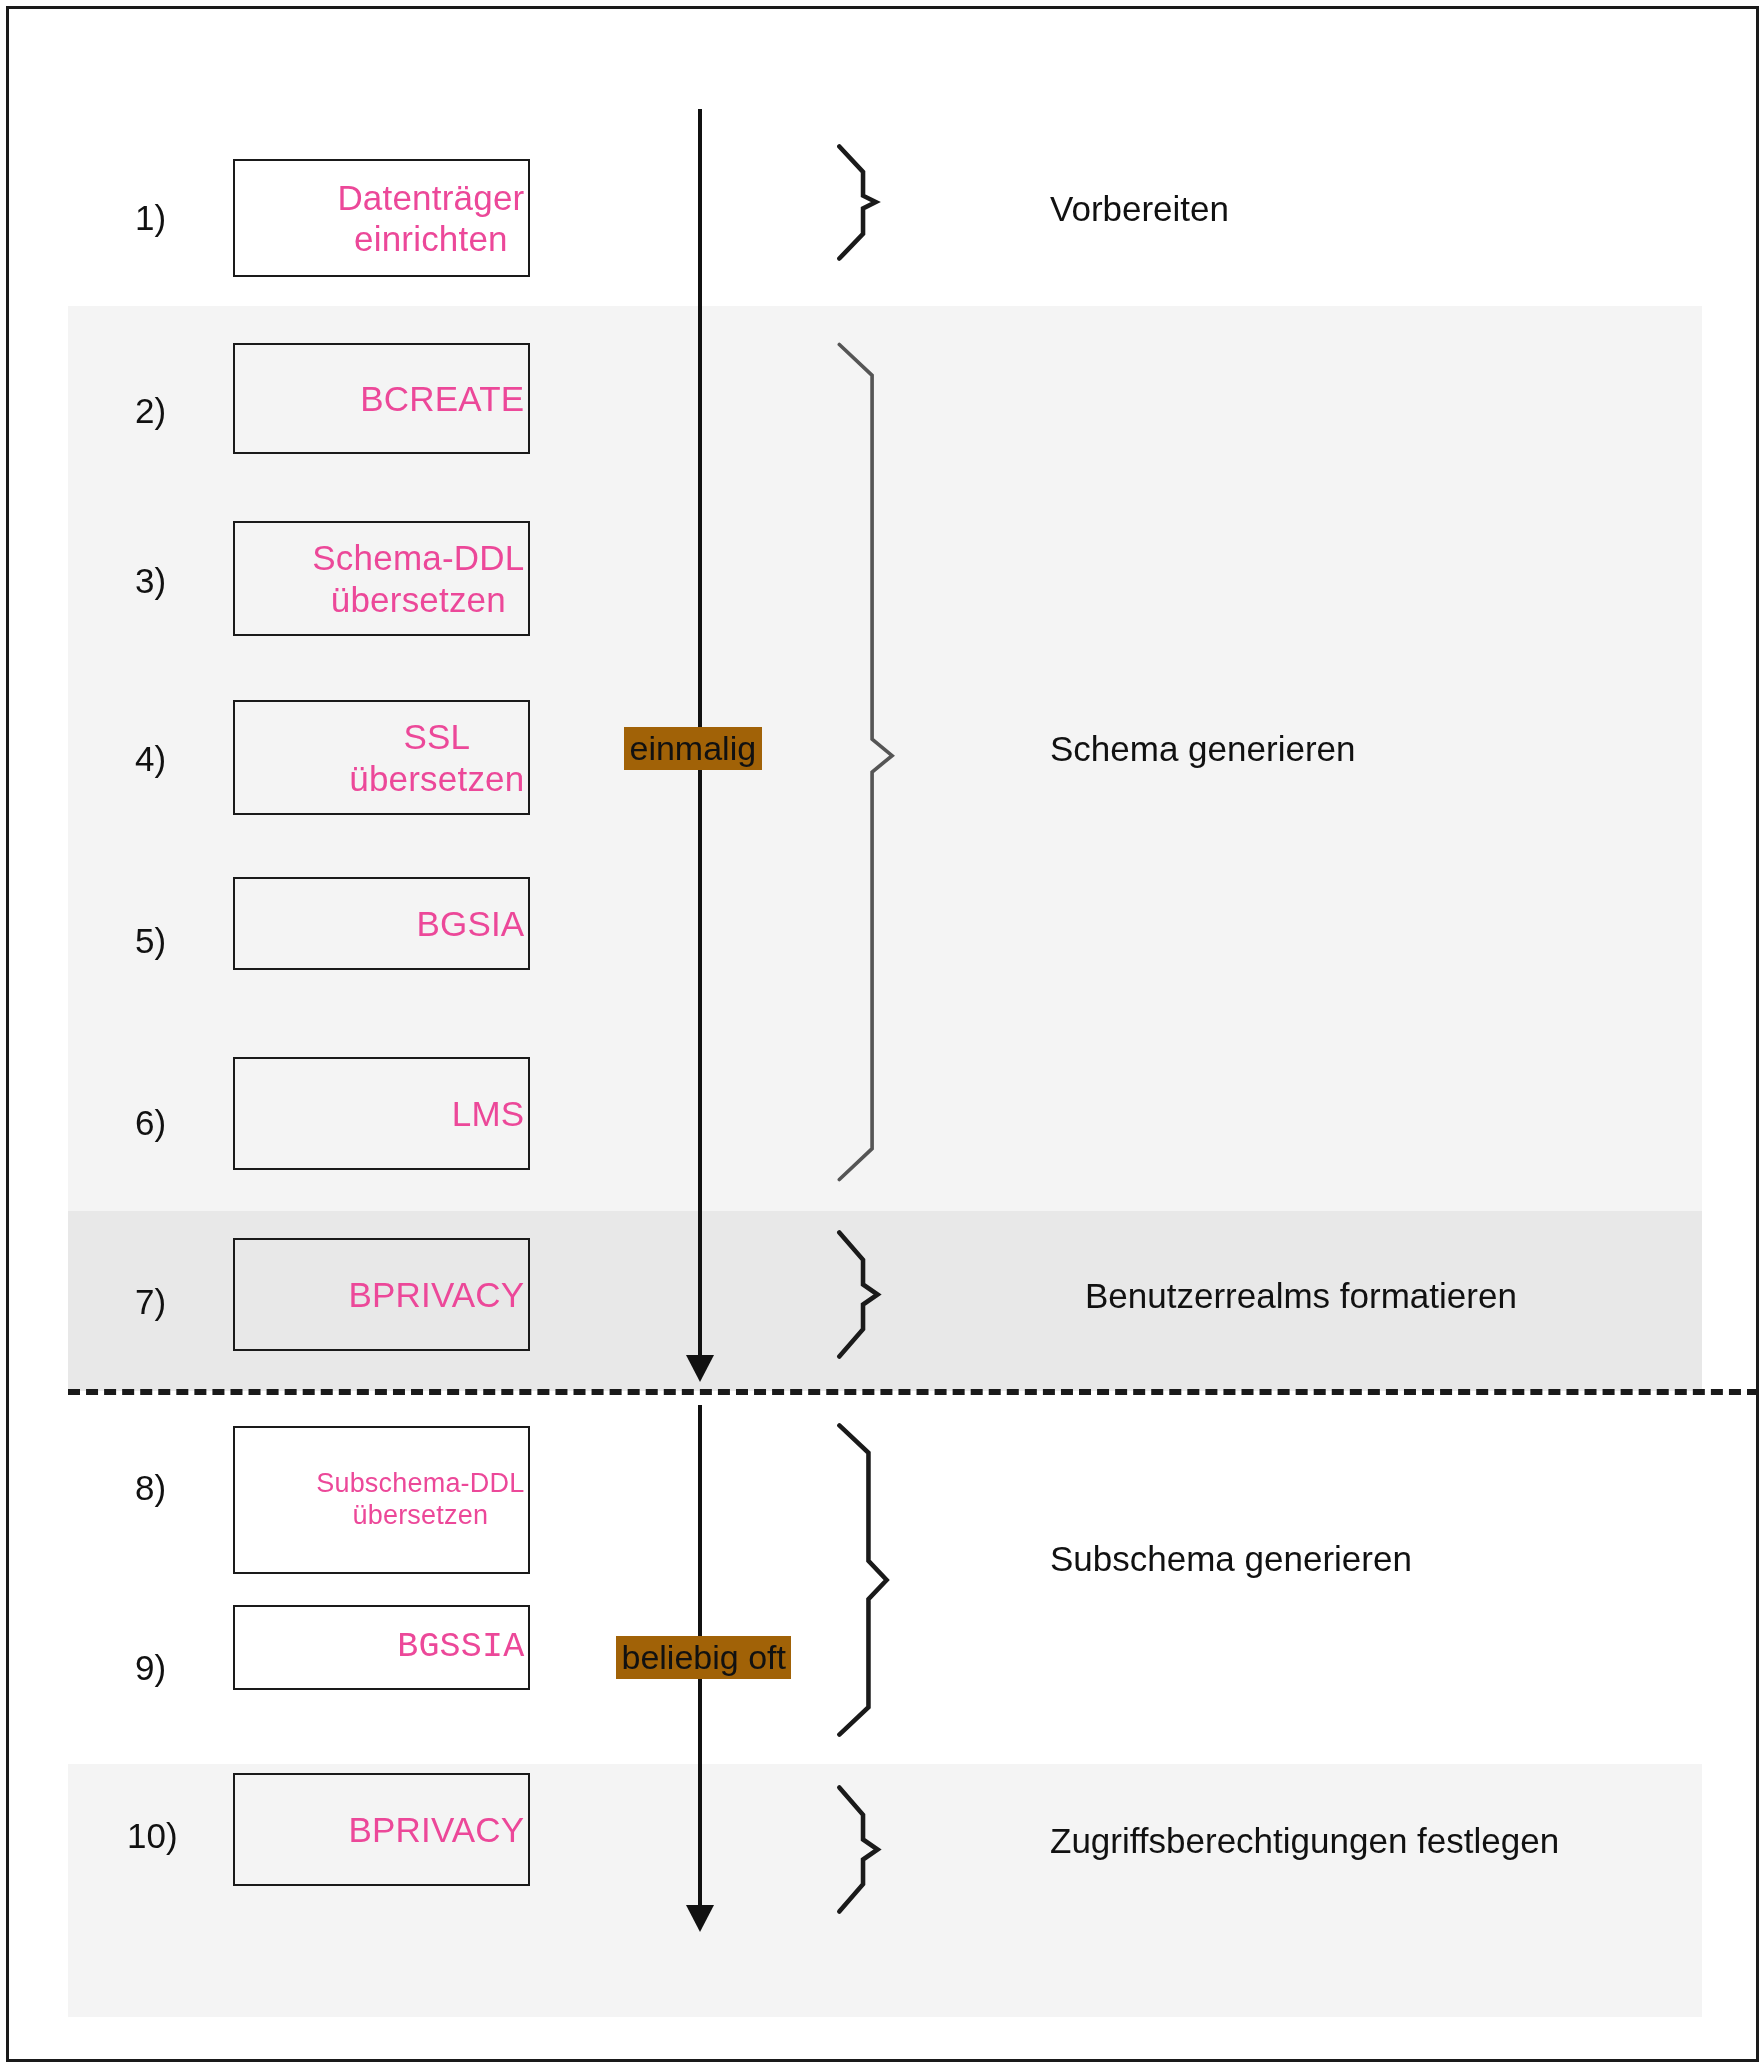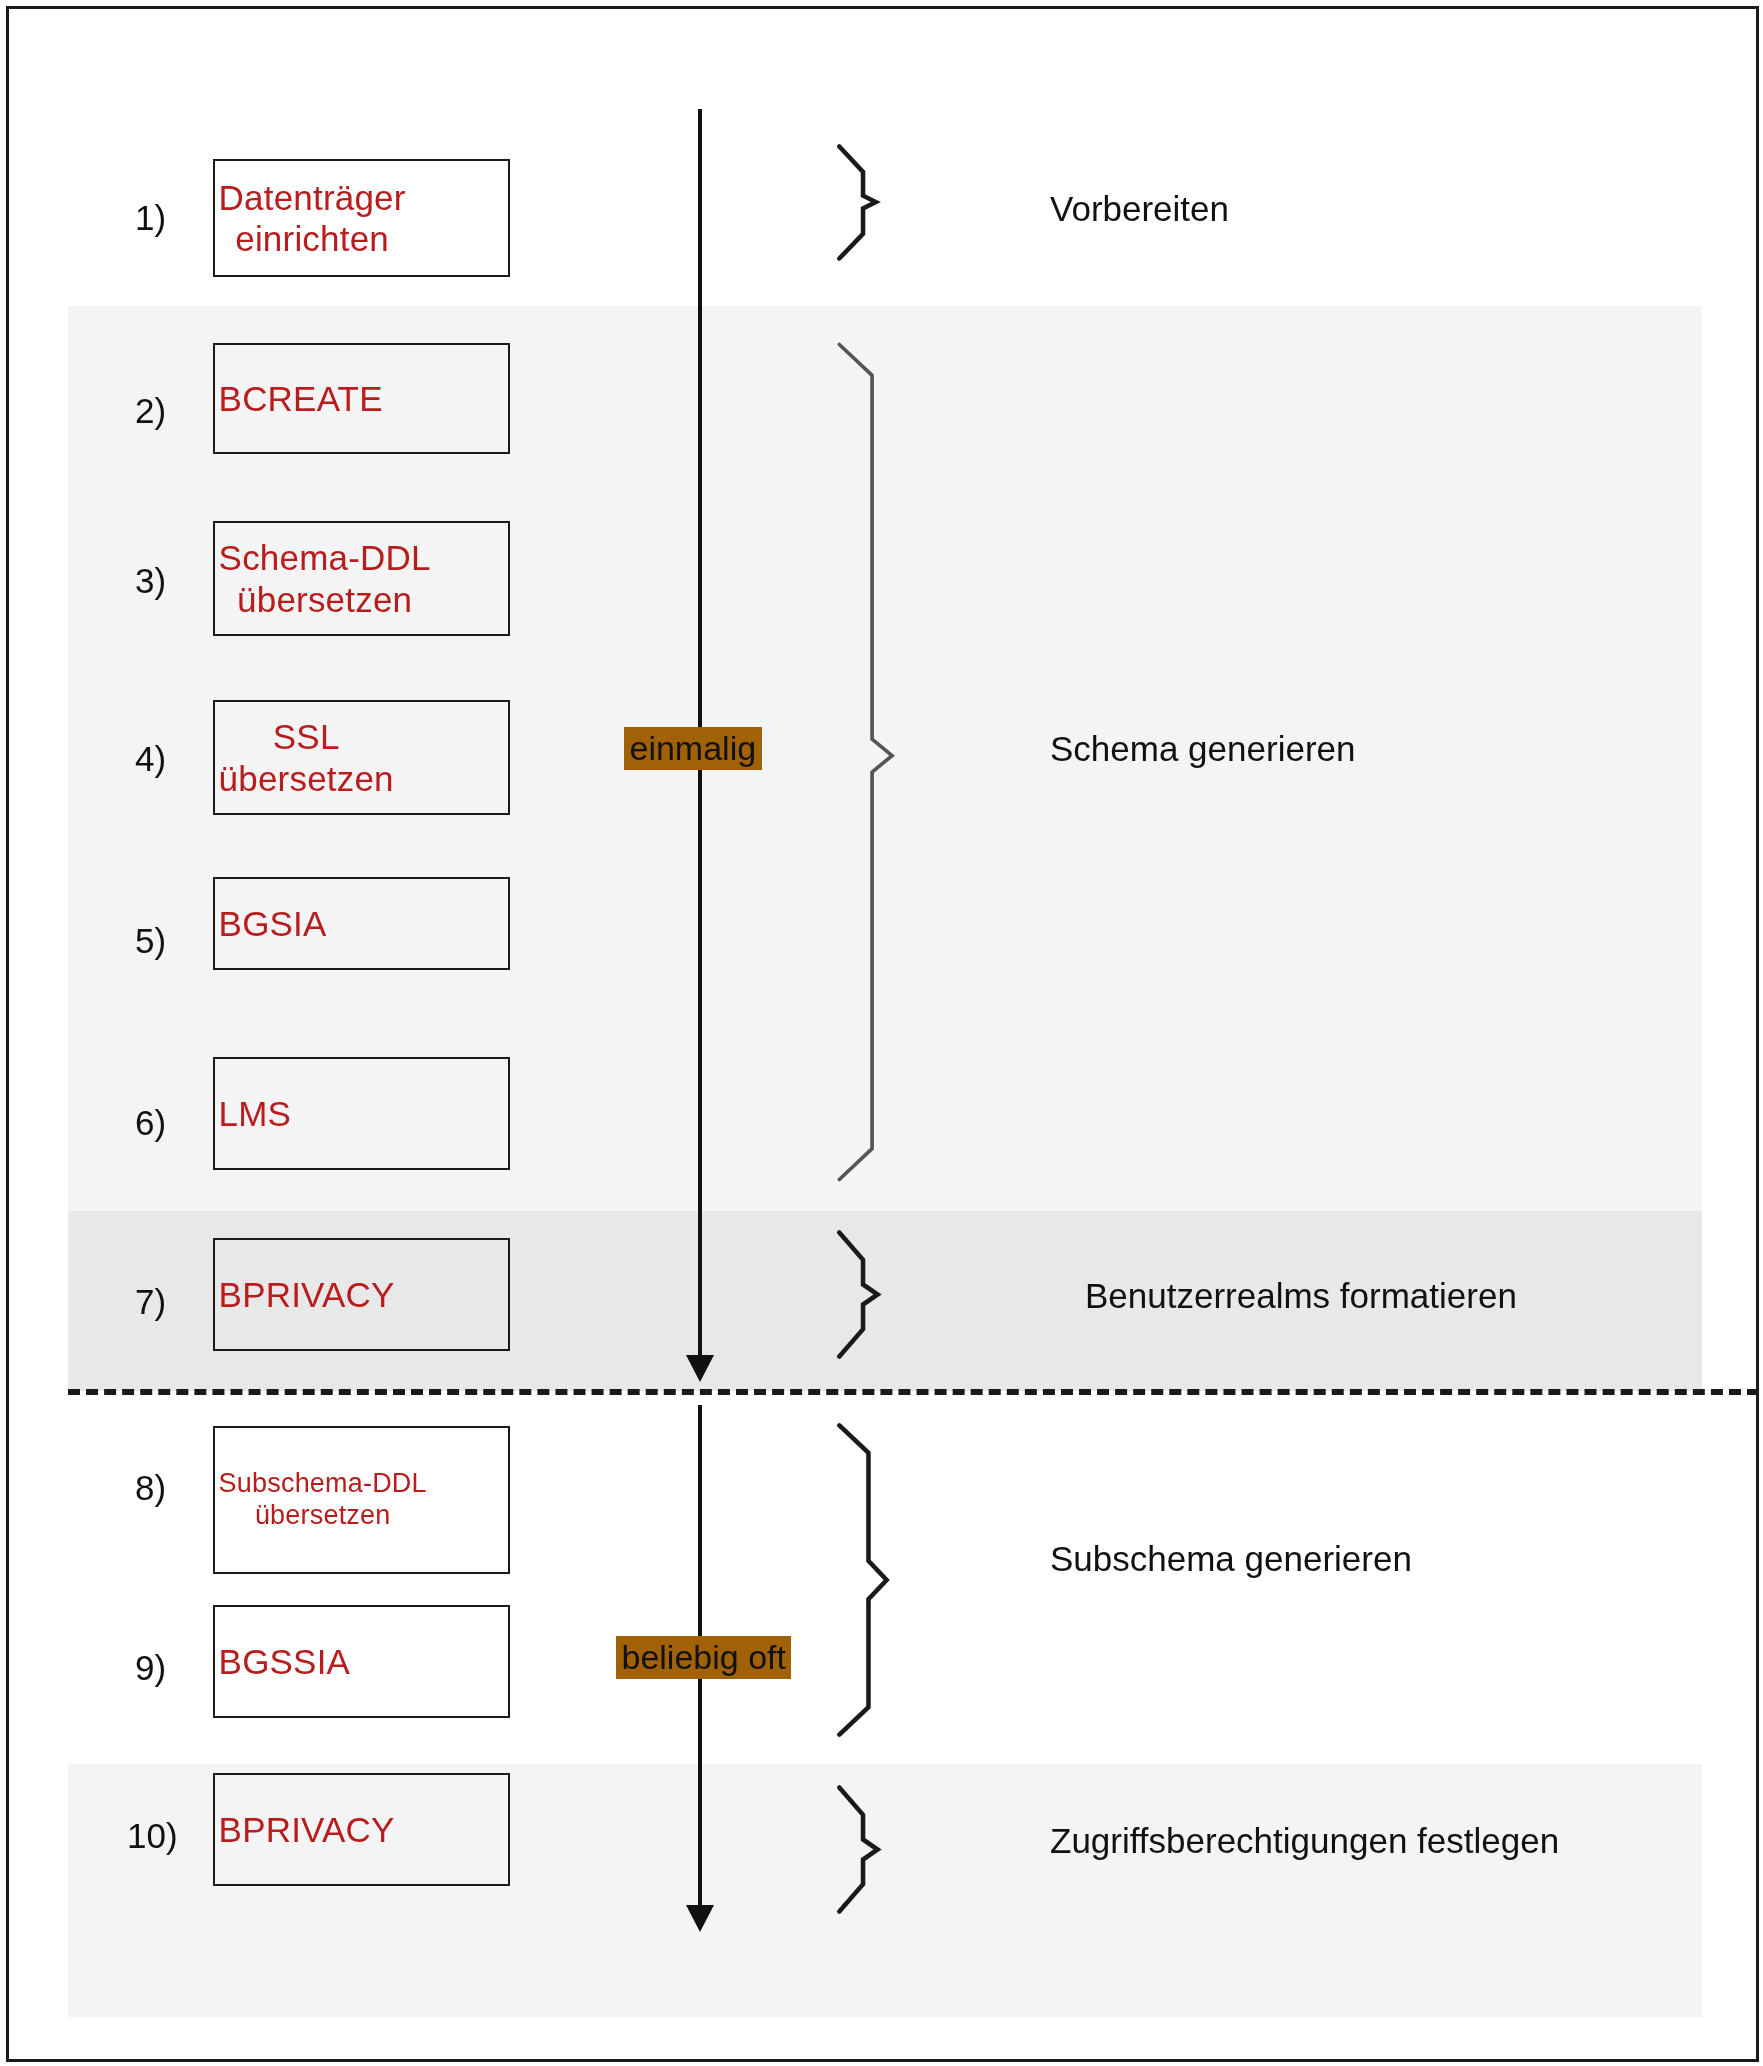--- a/index.html
+++ b/index.html
@@ -58,31 +58,31 @@
     position: absolute;
     left: 68px;
     top: 1389px;
     width: 1691px;
     height: 0;
     border-top: 6.4px dashed #1a1a1a;
   }
   
   .step-box {
     position: absolute;
-    left: 213px;
+    left: 233px;
     width: 297px;
     border: 2.7px solid #1a1a1a;
     box-sizing: border-box;
     background: transparent;
     display: flex;
     align-items: center;
-    justify-content: flex-start;
+    justify-content: flex-end;
     text-align: center;
     font-size: 35px;
-    color: #b91c1c;
+    color: #ec4899;
     line-height: 1.18;
     letter-spacing: 0.2px;
   }
   .step-box .inner {
     padding: 0 3.6px;
   }
   
   .step-num {
     position: absolute;
     left: 135px;
@@ -204,21 +204,21 @@
 
   <div class="step-num" style="top:1468px;">8)</div>
   <div class="step-box" style="top:1426px;height:148px;font-size:27px;">
     <div class="inner">
       <div>Subschema-DDL</div>
       <div>übersetzen</div>
     </div>
   </div>
 
   <div class="step-num" style="top:1648px;">9)</div>
-  <div class="step-box" style="top:1605px;height:113px;">
+  <div class="step-box" style="top:1605px;height:85px;font-family:Liberation Mono, monospace;">
     <div class="inner">
       <div>BGSSIA</div>
     </div>
   </div>
 
   <div class="step-num" style="left:127px;top:1816px;">10)</div>
   <div class="step-box" style="top:1773px;height:113px;">
     <div class="inner">
       <div>BPRIVACY</div>
     </div>

